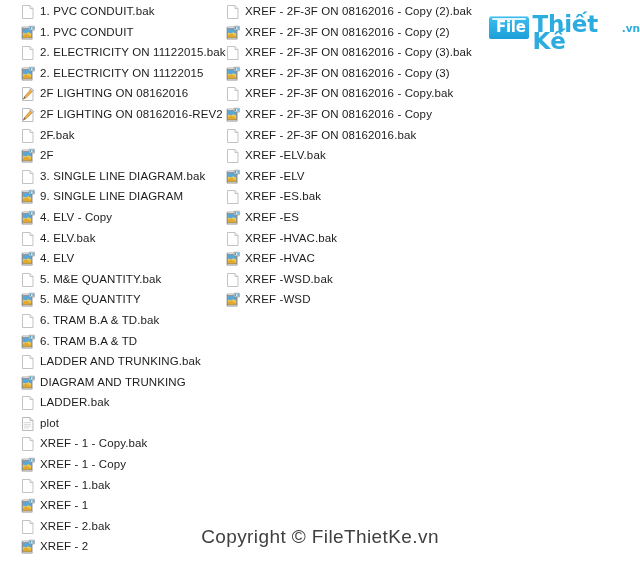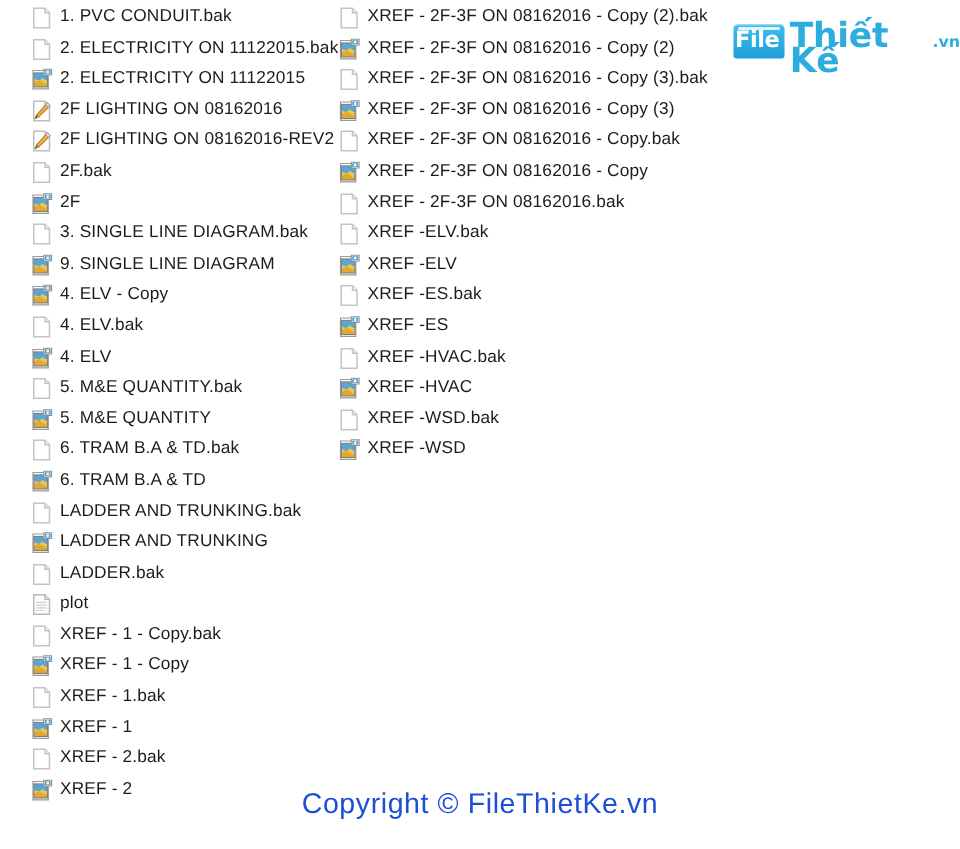--- a/index.html
+++ b/index.html
@@ -58,21 +58,21 @@
     position: absolute;
     left: 489px;
     top: 16px;
     display: flex;
     align-items: baseline;
     height: 26px;
   }
   .logo-badge {
     background: linear-gradient(180deg, #3fbdf0 0%, #1c9fd8 100%);
     border-radius: 3px 3px 2px 2px;
-    padding: 2px 3px 3px 1px;
+    padding: 2px 3px 3px 7px;
     display: inline-block;
     position: relative;
     box-shadow: inset 0 1px 0 rgba(255,255,255,.45);
   }
   .logo-badge::before {
     content: "";
     position: absolute;
     left: 3px; right: 3px;
     top: 2px;
     height: 2px;
@@ -106,41 +106,56 @@
   }
 
   
   #watermark {
     position: absolute;
     left: 0;
     top: 526px;
     width: 640px;
     text-align: center;
     font-size: 19px;
-    color: #1d4ed8;
+    color: #404040;
     font-family: "Liberation Sans", sans-serif;
     text-shadow: 0 1px 0 #ffffff;
     letter-spacing: 0.4px;
     user-select: none;
   }
 </style>
 </head>
 <body>
 
 <div id="file-listing">
 
   <div class="file-column left" id="col-left">
       <div class="file-row">
         <span class="file-icon">
           <svg width="16" height="16" viewBox="0 0 16 16">
             <path d="M2.5 1.5 H10 L13 4.5 V14.5 H2.5 Z" fill="#ffffff" stroke="#c3c3c3" stroke-width="1"></path>
             <path d="M10 1.5 V4.5 H13" fill="#eeeeee" stroke="#c3c3c3" stroke-width="1"></path>
           </svg>
         </span>
         <span class="file-label">1. PVC CONDUIT.bak</span>
+      </div>
+      <div class="file-row">
+        <span class="file-icon">
+          <svg width="16" height="16" viewBox="0 0 16 16">
+            <path d="M2.0 2.0 H12.2 V14.2 H2.0 Z" fill="#ffffff" stroke="#9a9a9a" stroke-width="0.8"></path>
+            <path d="M2.6 3.6 H11.6 V8.6 H2.6 Z" fill="#5aa7d6"></path>
+            <path d="M2.6 7.2 L5.6 9.0 L8.4 7.0 L11.6 9.4 V13.0 H2.6 Z" fill="#f2c548"></path>
+            <path d="M2.6 10.4 L6.0 8.5 L11.6 11.6 V13.0 H2.6 Z" fill="#e0a92f"></path>
+            <rect x="2.6" y="3.6" width="9" height="9.4" fill="none" stroke="#7d7d7d" stroke-width="0.7"></rect>
+            <path d="M9.2 1.2 H14.4 V5.0 H9.2 Z" fill="#ffffff" stroke="#8f8f8f" stroke-width="0.7"></path>
+            <path d="M9.8 1.8 H13.8 V4.4 H9.8 Z" fill="#4f9ed0"></path>
+            <circle cx="11.8" cy="3.1" r="0.9" fill="#ffffff"></circle>
+          </svg>
+        </span>
+        <span class="file-label">1. PVC CONDUIT</span>
       </div>
       <div class="file-row">
         <span class="file-icon">
           <svg width="16" height="16" viewBox="0 0 16 16">
             <path d="M2.5 1.5 H10 L13 4.5 V14.5 H2.5 Z" fill="#ffffff" stroke="#c3c3c3" stroke-width="1"></path>
             <path d="M10 1.5 V4.5 H13" fill="#eeeeee" stroke="#c3c3c3" stroke-width="1"></path>
           </svg>
         </span>
         <span class="file-label">2. ELECTRICITY ON 11122015.bak</span>
       </div>
@@ -333,21 +348,21 @@
             <path d="M2.0 2.0 H12.2 V14.2 H2.0 Z" fill="#ffffff" stroke="#9a9a9a" stroke-width="0.8"></path>
             <path d="M2.6 3.6 H11.6 V8.6 H2.6 Z" fill="#5aa7d6"></path>
             <path d="M2.6 7.2 L5.6 9.0 L8.4 7.0 L11.6 9.4 V13.0 H2.6 Z" fill="#f2c548"></path>
             <path d="M2.6 10.4 L6.0 8.5 L11.6 11.6 V13.0 H2.6 Z" fill="#e0a92f"></path>
             <rect x="2.6" y="3.6" width="9" height="9.4" fill="none" stroke="#7d7d7d" stroke-width="0.7"></rect>
             <path d="M9.2 1.2 H14.4 V5.0 H9.2 Z" fill="#ffffff" stroke="#8f8f8f" stroke-width="0.7"></path>
             <path d="M9.8 1.8 H13.8 V4.4 H9.8 Z" fill="#4f9ed0"></path>
             <circle cx="11.8" cy="3.1" r="0.9" fill="#ffffff"></circle>
           </svg>
         </span>
-        <span class="file-label">LADDER AND TRUNKING</span>
+        <span class="file-label">DIAGRAM AND TRUNKING</span>
       </div>
       <div class="file-row">
         <span class="file-icon">
           <svg width="16" height="16" viewBox="0 0 16 16">
             <path d="M2.5 1.5 H10 L13 4.5 V14.5 H2.5 Z" fill="#ffffff" stroke="#c3c3c3" stroke-width="1"></path>
             <path d="M10 1.5 V4.5 H13" fill="#eeeeee" stroke="#c3c3c3" stroke-width="1"></path>
           </svg>
         </span>
         <span class="file-label">LADDER.bak</span>
       </div>

